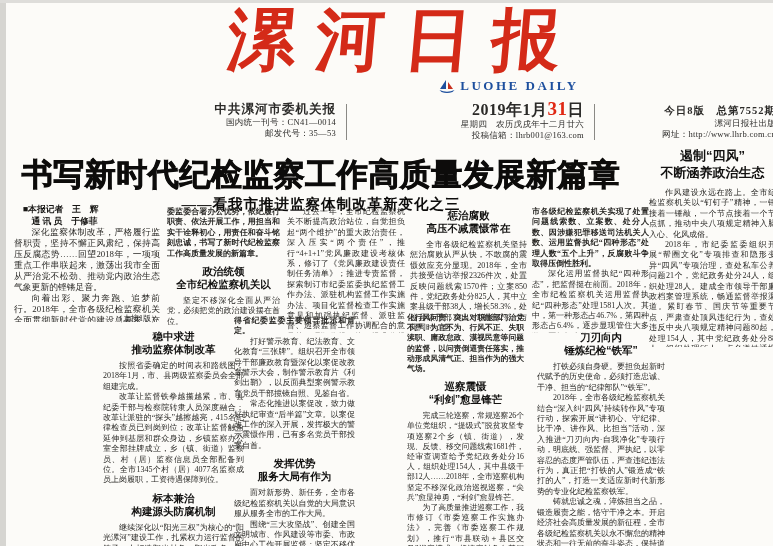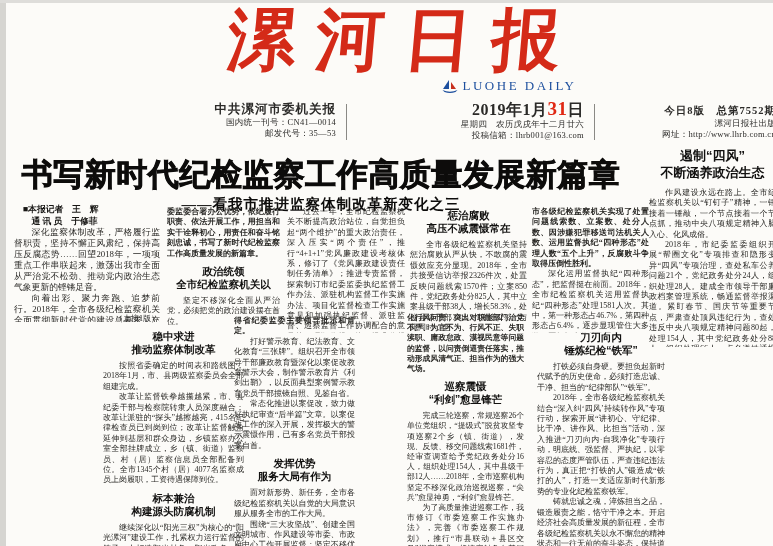--- a/index.html
+++ b/index.html
@@ -11,21 +11,21 @@
   #page{position:absolute;left:6px;top:3px;width:767px;height:543px;background:#fcfbf8;}
   
   .mast-title{
     position:absolute;left:168px;top:0px;width:460px;height:76px;
     font-size:68px;line-height:74px;font-weight:bold;color:#d42a18;
     letter-spacing:20px;text-align:center;transform:skewX(-5deg);
     font-family:"Liberation Serif",serif;white-space:nowrap;
   }
   .logo-row{position:absolute;left:418px;top:74px;width:170px;height:18px;
     display:flex;align-items:center;justify-content:center;gap:5px;}
-  .logo-en{font-size:13px;font-weight:normal;color:#1d4f9e;letter-spacing:2.5px;
+  .logo-en{font-size:13px;font-weight:bold;color:#1d4f9e;letter-spacing:2.5px;
     font-family:"Liberation Serif",serif;white-space:nowrap;}
   .info-block{position:absolute;text-align:right;color:#2b2a28;}
   .info-block .big{font-size:12.5px;font-weight:bold;letter-spacing:1px;line-height:15px;}
   .info-block .small{font-size:8.5px;line-height:11px;letter-spacing:0.3px;}
   #info-center .date{font-size:16px;font-weight:bold;line-height:18px;letter-spacing:0.5px;}
   #info-center .day{color:#e02814;font-size:19px;}
   .vrule{position:absolute;width:1px;background:#8a8985;}
   
   .headline{position:absolute;left:4px;top:153px;width:622px;text-align:center;color:#0d0c0b;}
   .headline .h1{

